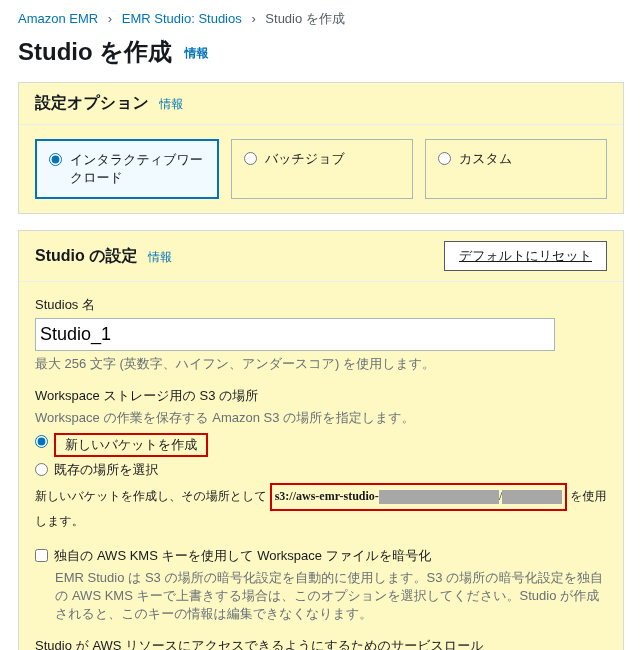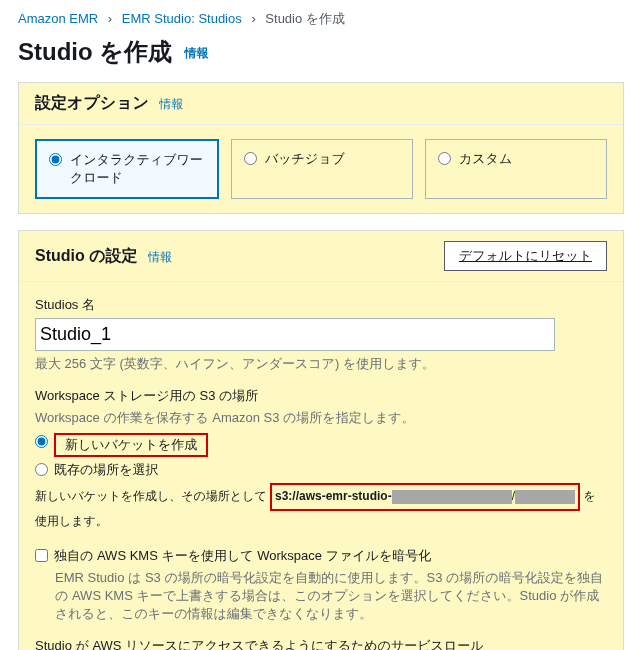--- a/index.html
+++ b/index.html
@@ -72,21 +72,21 @@
     border: 1px solid #aab7b8;
     font-size: 18px;
   }
 
   .radio-row, .check-row { display: flex; align-items: flex-start; gap: 6px; margin-bottom: 4px; }
   .radio-row input, .check-row input { margin-top: 2px; accent-color: #0073bb; }
   .radio-row label, .check-row label { font-size: 13px; }
 
   .red-box { border: 2px solid #cc0000; padding: 1px 9px; display: inline-block; }
 
-  .s3-line { font-size: 12px; line-height: 1.8; }
+  .s3-line { font-size: 12px; line-height: 1.8; font-family: Liberation Serif, serif; }
   .s3-path {
     border: 2px solid #cc0000;
     display: inline-flex;
     align-items: center;
     font-size: 12px;
     padding: 1px 3px;
     vertical-align: middle;
   }
   .redact {
     display: inline-block;

